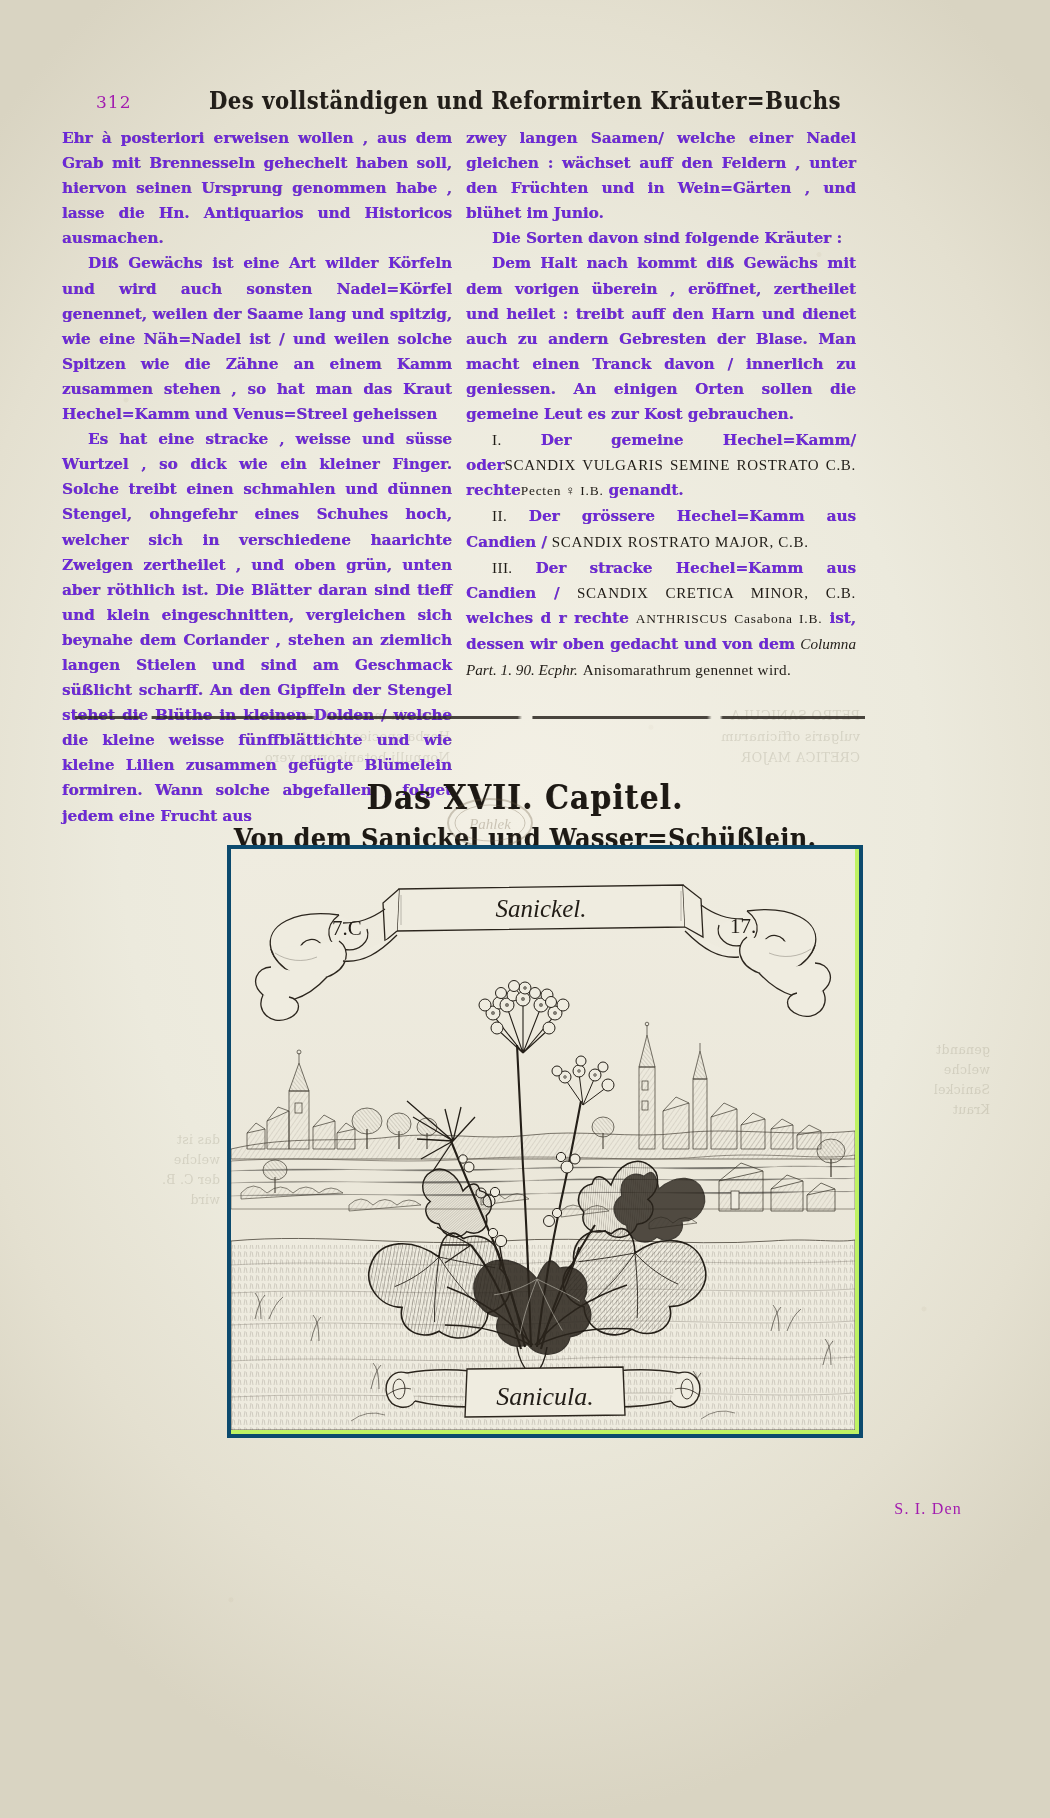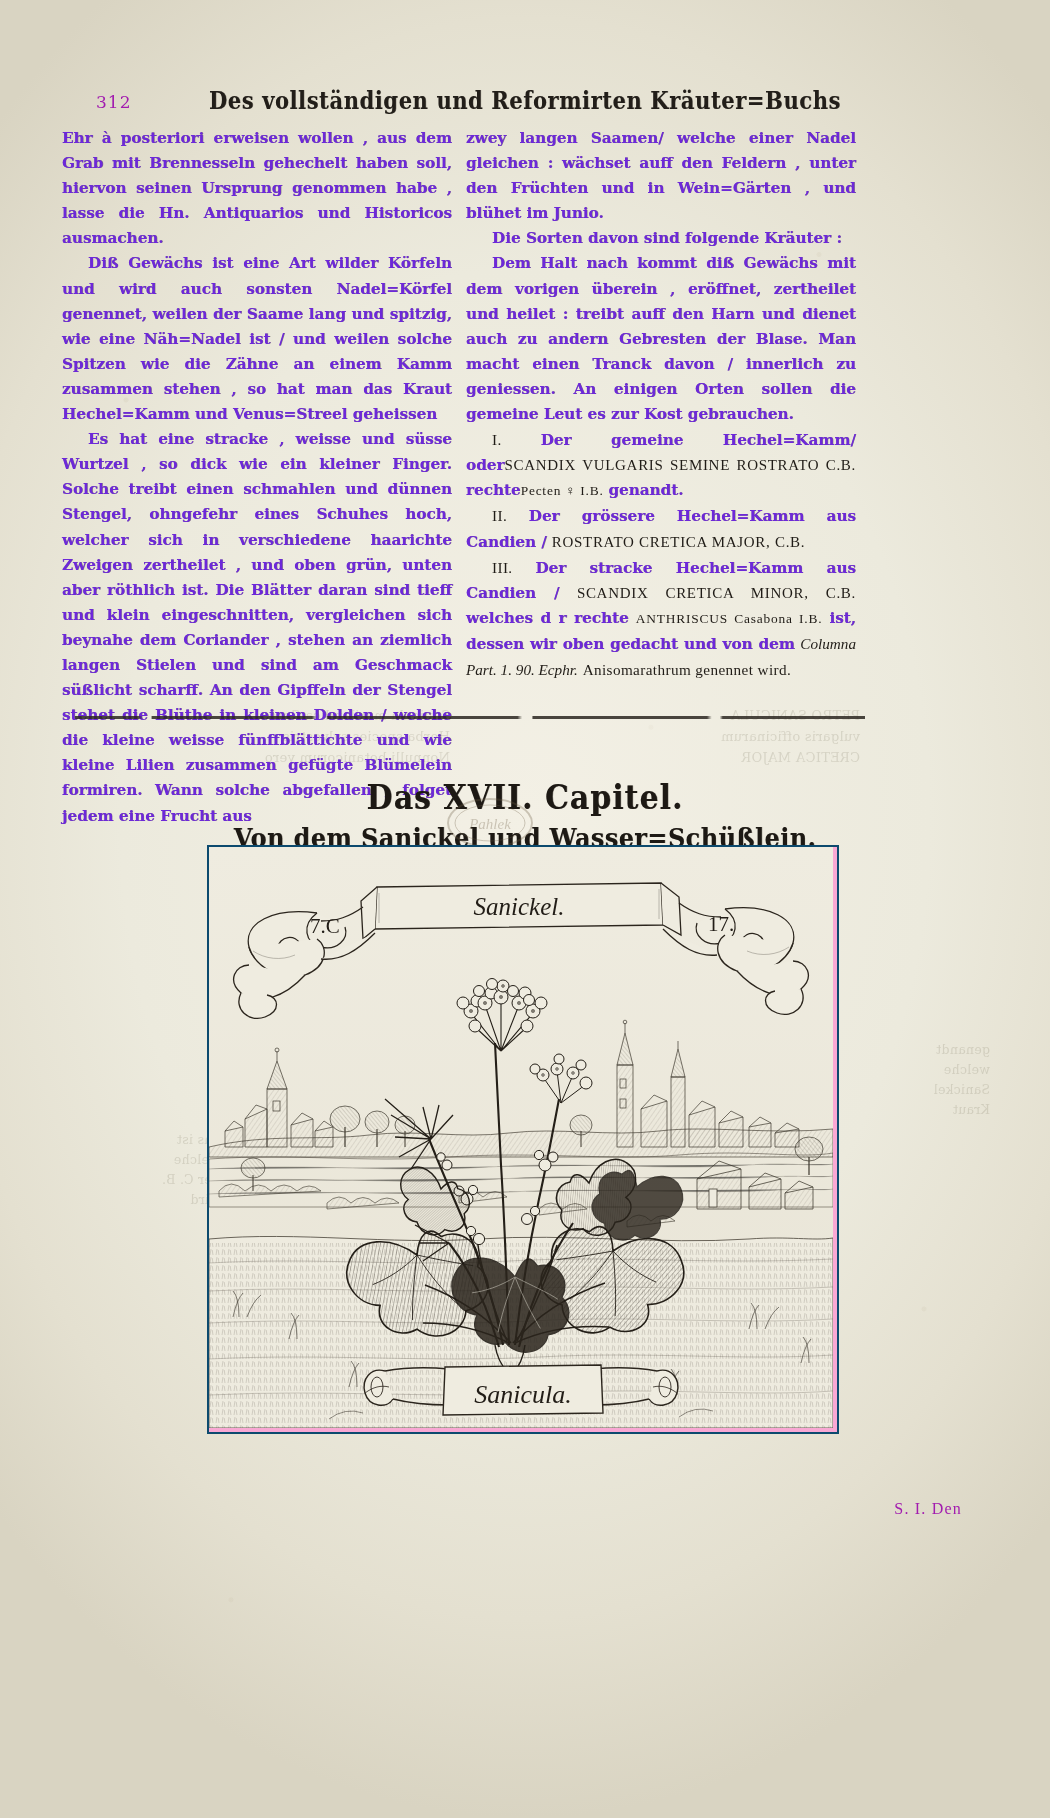--- a/index.html
+++ b/index.html
@@ -146,24 +146,24 @@
     position:absolute;
     left:430px; top:790px;
     width:120px; height:66px;
     opacity:.30;
     pointer-events:none;
   }
 
   
   .plate{
     position:absolute;
-    left:207px; top:845px;
+    left:227px; top:845px;
     width:628px; height:585px;
-    border:2px solid #0c4a6e;
-    background:#f9a8d4;
+    border:4px solid #0c4a6e;
+    background:#bef264;
     overflow:hidden;
   }
   .plate svg{ display:block; }
 
   
   .signature{
     position:absolute;
     right:88px; bottom:300px;
     font-family:"Liberation Serif", serif;
     font-size:16px;
@@ -215,21 +215,21 @@
         <span class="rom">I.</span>
         <span class="blk hdr-entry">Der gemeine Hechel=Kamm/</span>
         <span class="blk">oder</span><span class="romcap">SCANDIX VULGARIS SEMINE ROSTRATO C.B.</span>
         <span class="blk">rechte</span><span class="sc">Pecten ♀ I.B.</span>
         <span class="blk">genandt.</span>
       </p>
 
       <p class="ind">
         <span class="rom">II.</span>
         <span class="blk hdr-entry">Der grössere Hechel=Kamm aus Candien /</span>
-        <span class="romcap">ROSTRATO CRETICA MAJOR, C.B.</span>
+        <span class="romcap">SCANDIX ROSTRATO MAJOR, C.B.</span>
       </p>
 
       <p class="ind">
         <span class="rom">III.</span>
         <span class="blk hdr-entry">Der stracke Hechel=Kamm aus Candien /</span>
         <span class="romcap">SCANDIX CRETICA MINOR, C.B.</span>
         <span class="blk">welches d r rechte</span>
         <span class="sc">ANTHRISCUS Casabona I.B.</span>
         <span class="blk">ist, dessen wir oben gedacht und von dem</span>
         <span class="ital">Columna Part. 1. 90. Ecphr.</span>

